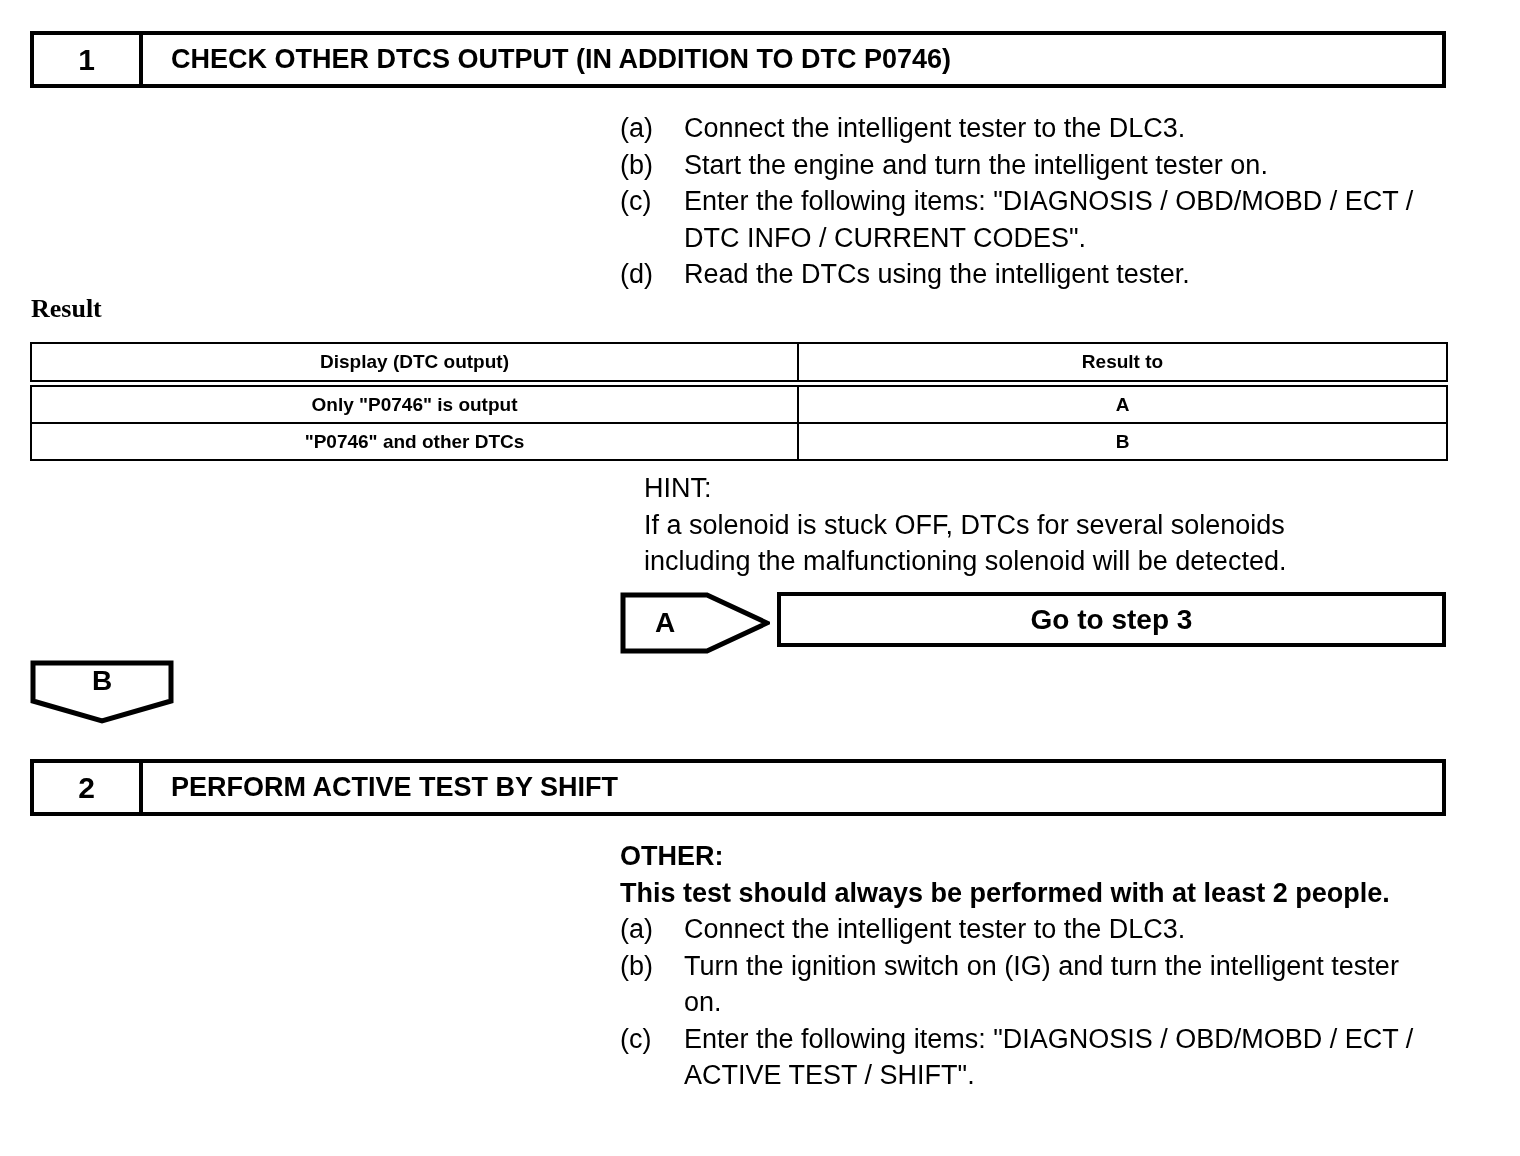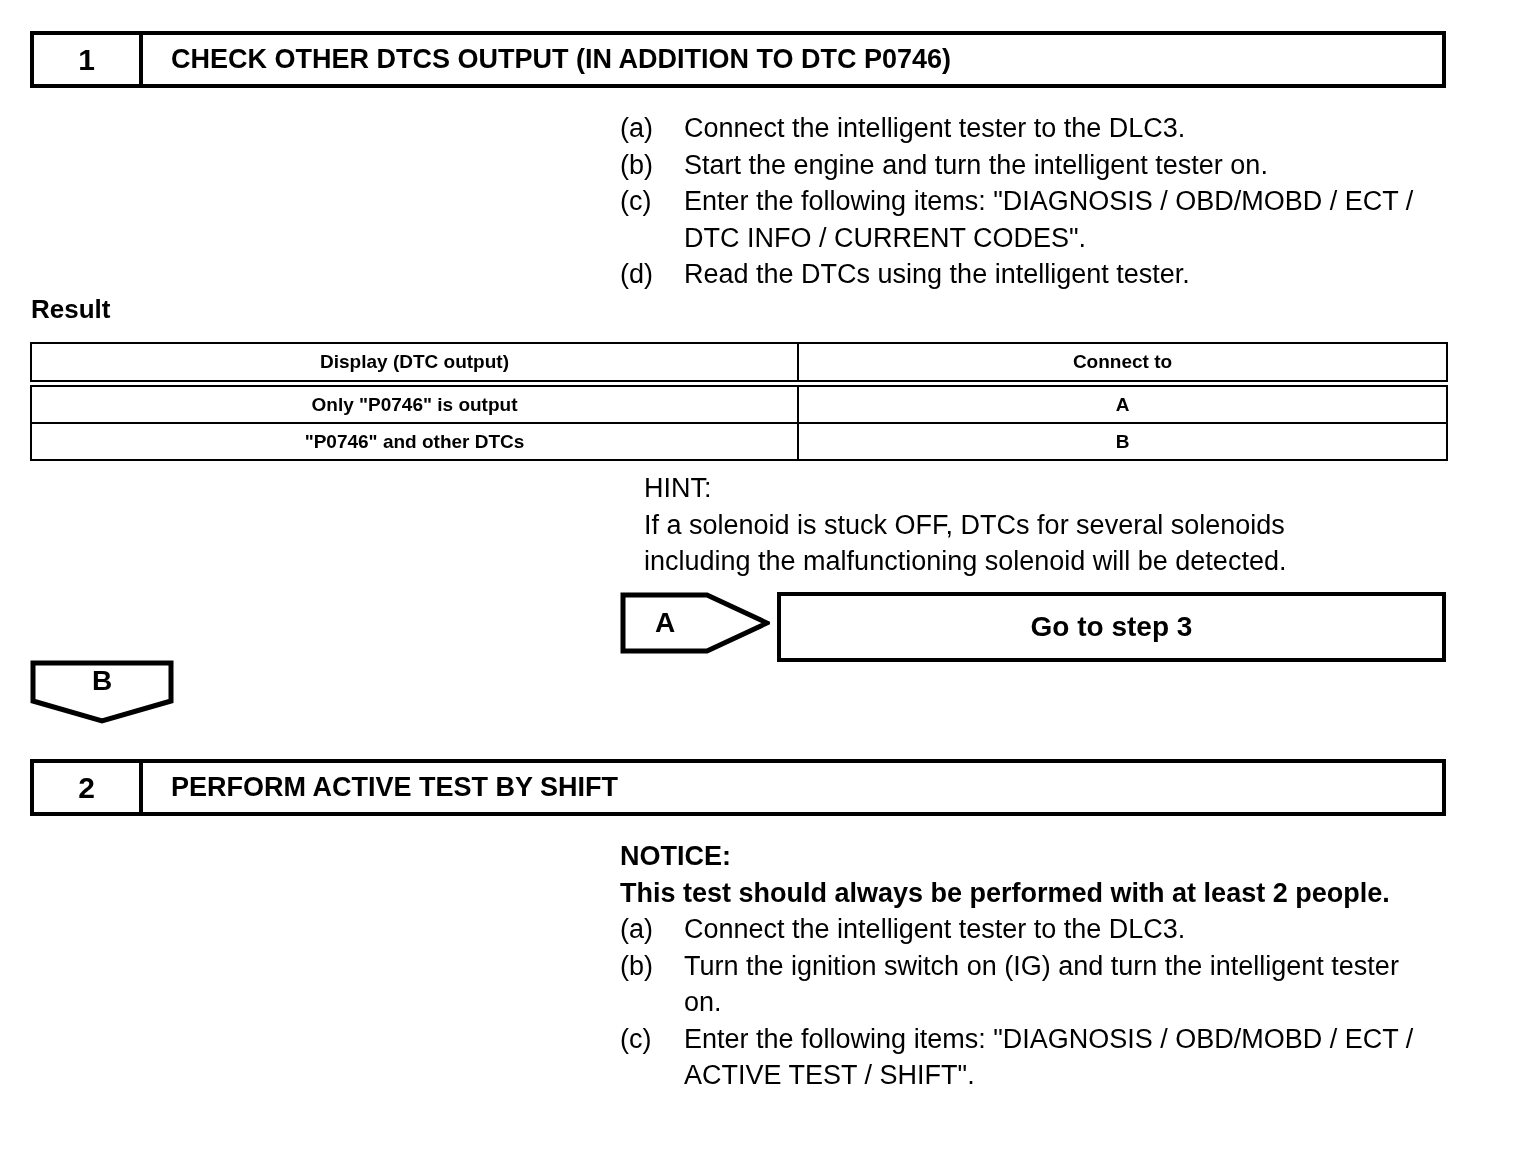--- a/index.html
+++ b/index.html
@@ -74,20 +74,21 @@
     display: block;
     font-weight: bold;
   }
 
   
   .result-label {
     position: absolute;
     left: 31px;
     font-size: 26px;
     font-weight: bold;
+    font-family: Liberation Serif, serif;
   }
 
   
   .result-table {
     position: absolute;
     left: 30px;
     width: 1416px;
     border-collapse: collapse;
     table-layout: fixed;
     font-size: 19px;
@@ -134,21 +135,21 @@
     align-items: center;
     justify-content: center;
     font-size: 28px;
     font-weight: bold;
   }
   .goto-box {
     position: absolute;
     left: 157px;
     top: 0;
     right: 0;
-    height: 70px;
+    height: 55px;
     border: 4px solid #000;
     box-sizing: border-box;
     display: flex;
     align-items: center;
     justify-content: center;
     font-size: 28px;
     font-weight: bold;
   }
 
   
@@ -202,21 +203,21 @@
 <div class="result-label" style="top:294px;">Result</div>
 
 <table class="result-table" style="top:342px;">
   <colgroup>
       <col class="c1">
       <col class="c2">
     </colgroup>
   <thead>
     <tr>
       <th>Display (DTC output)</th>
-      <th>Connect to</th>
+      <th>Result to</th>
     </tr>
   </thead>
   <tbody>
     <tr>
       <td>Only "P0746" is output</td>
       <td>A</td>
     </tr>
     <tr>
       <td>"P0746" and other DTCs</td>
       <td>B</td>
@@ -246,21 +247,21 @@
   </svg>
   <div class="conn-letter">B</div>
 </div>
 
 <div class="step-bar" style="top:759px;">
   <div class="step-num">2</div>
   <div class="step-title">PERFORM ACTIVE TEST BY SHIFT</div>
 </div>
 
 <div class="proc-block" style="top:838px;">
-  <span class="bold-line">NOTICE:</span>
+  <span class="bold-line">OTHER:</span>
   <span class="bold-line">This test should always be performed with at least 2 people.</span>
   <div class="proc-line">
     <span class="proc-marker">(a)</span>
     <span class="proc-text">Connect the intelligent tester to the DLC3.</span>
   </div>
   <div class="proc-line">
     <span class="proc-marker">(b)</span>
     <span class="proc-text">Turn the ignition switch on (IG) and turn the intelligent tester on.</span>
   </div>
   <div class="proc-line">

